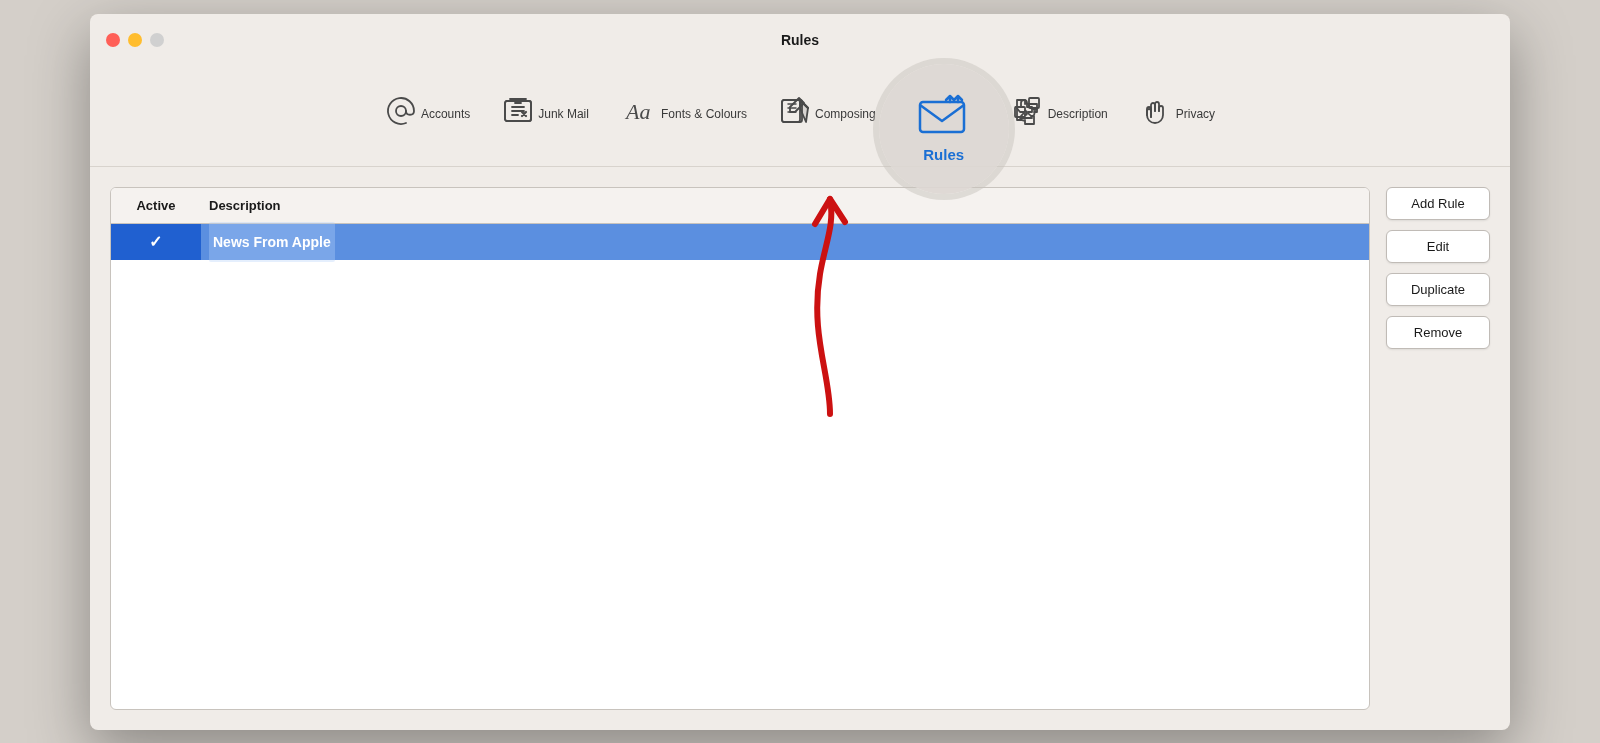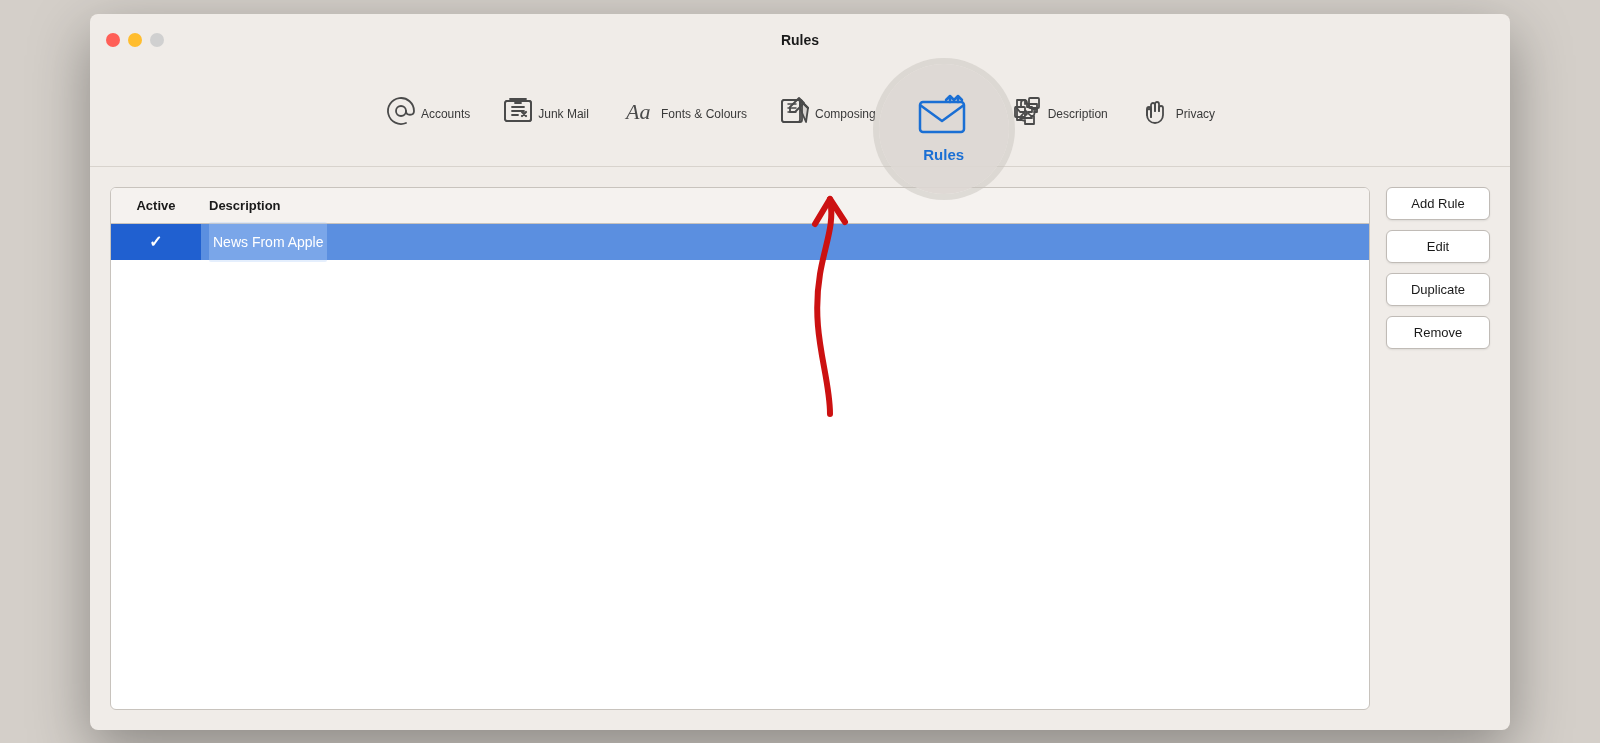--- a/index.html
+++ b/index.html
@@ -176,20 +176,21 @@
       background: rgba(150,190,240,0.5);
       height: 100%;
       display: flex;
       align-items: center;
     }
 
     .row-description-selected-text {
       background: rgba(180,210,250,0.35);
       padding: 12px 4px;
       border-radius: 2px;
+      font-weight: bold;
     }
 
     .side-buttons {
       display: flex;
       flex-direction: column;
       gap: 10px;
       min-width: 120px;
     }
 
     .side-btn {

